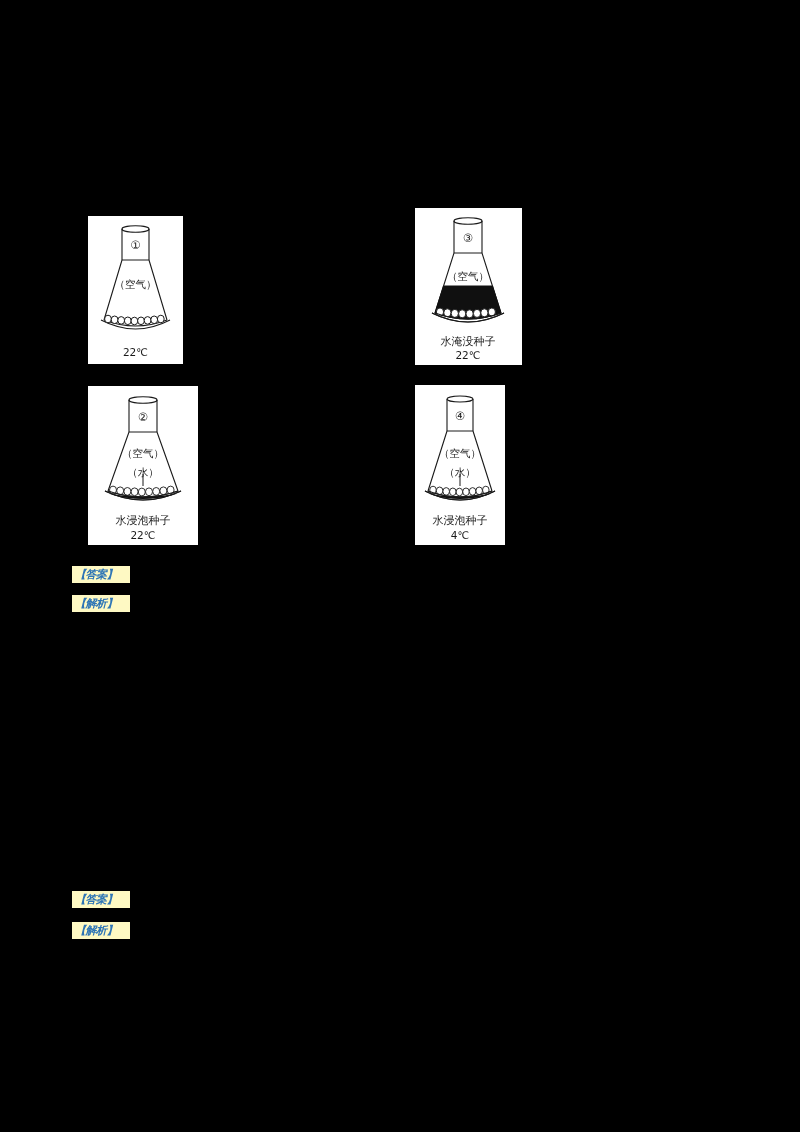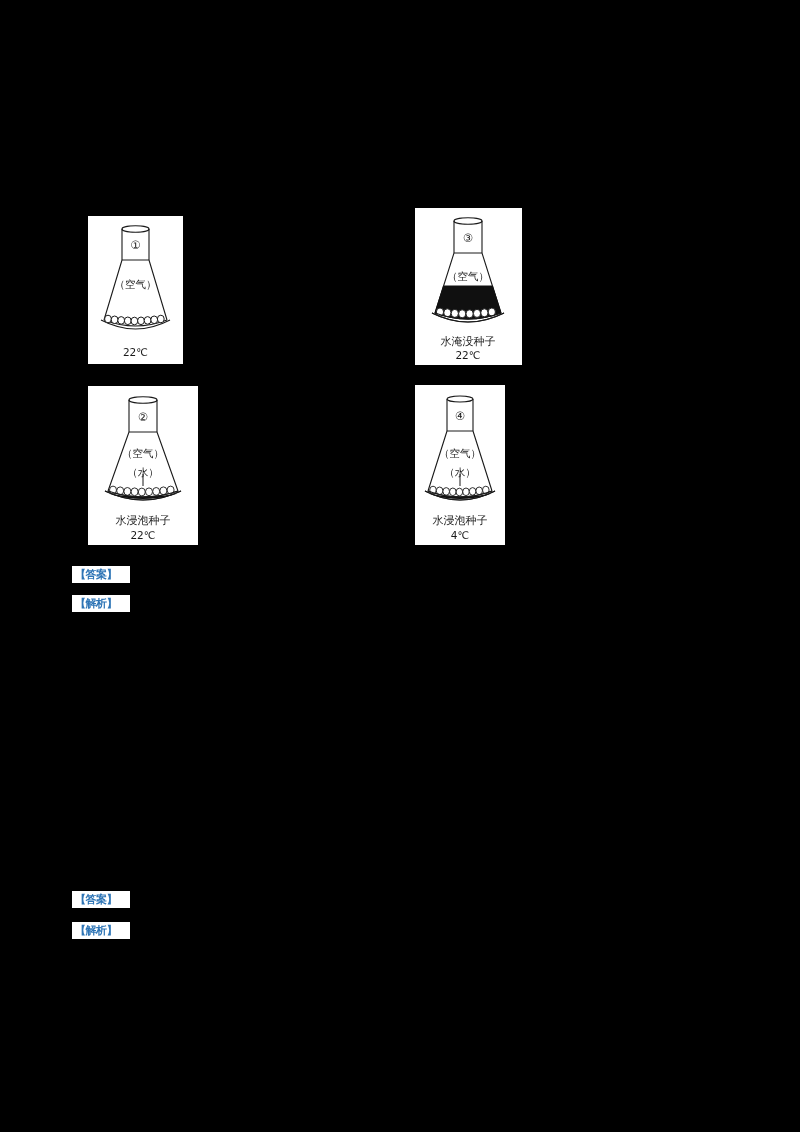--- a/index.html
+++ b/index.html
@@ -36,31 +36,32 @@
 
   .flask-svg {
     display: block;
     width: 100%;
     height: 100%;
   }
 
   
   .marker {
     position: absolute;
-    background: #ffffff;
+    background: #fef9c3;
     color: #2e75b6;
     font-weight: bold;
     font-size: 11px;
     line-height: 15px;
     letter-spacing: -0.5px;
     padding: 1px 3px;
     white-space: nowrap;
     overflow: hidden;
     box-sizing: border-box;
     font-family: "DejaVu Sans", "Liberation Sans", sans-serif;
+    font-style: italic;
   }
   #marker-a { left: 72px; top: 566px; width: 58px; height: 17px; }
   #marker-b { left: 72px; top: 595px; width: 58px; height: 17px; }
   #marker-c { left: 72px; top: 891px; width: 58px; height: 17px; }
   #marker-d { left: 72px; top: 922px; width: 58px; height: 17px; }
 </style>
 </head>
 <body>
 
 <div class="page">

